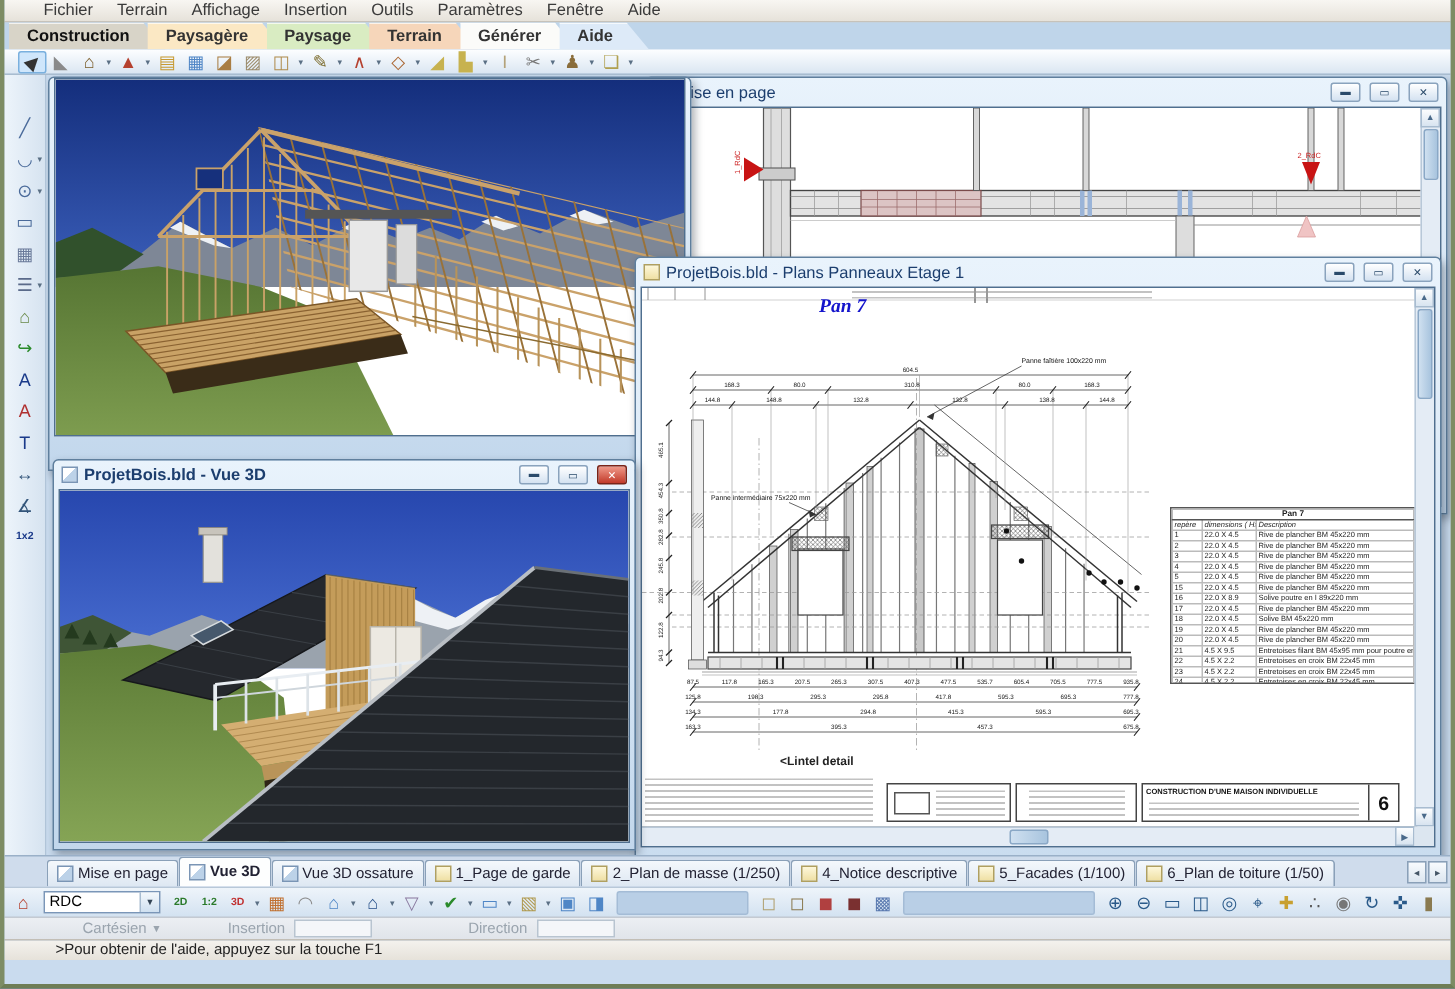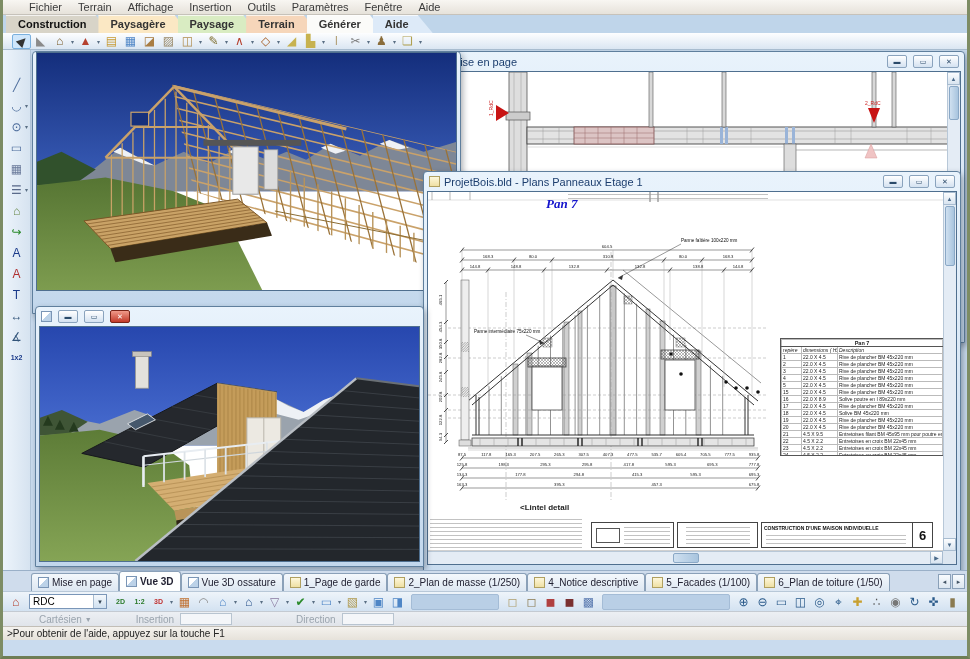--- a/index.html
+++ b/index.html
@@ -71,21 +71,21 @@
   
   .navbar{height:20px;background:linear-gradient(#eef4fa,#d3e2f1);border-top:1px solid #b8c8d8;display:flex;align-items:center;padding:0 3px;}
   .combo{width:78px;height:15px;border:1px solid #7a96b8;background:#fff;display:flex;align-items:center;font-size:10px;padding-left:3px;margin:0 4px;}
   .combo .ca{margin-left:auto;width:13px;height:13px;background:linear-gradient(#f4f8fc,#cfe0f0);border-left:1px solid #a8bcd0;font-size:6px;color:#345;display:flex;align-items:center;justify-content:center;}
   .navgap{height:16px;background:#b9cfe6;border:1px solid #a4bcd6;border-radius:2px;flex:1;margin:0 4px;}
   
   .coordrow{height:15px;background:linear-gradient(#eceff3,#e0e4ea);border-top:1px solid #c4cad2;display:flex;align-items:center;font-size:10px;color:#9aa4ae;}
   .cinput{width:52px;height:12px;border:1px solid #b8c4d0;background:#f4f6f9;margin:0 6px;}
   
   .statusbar{height:14px;background:linear-gradient(#f4f2ee,#e6e2da);border-top:1px solid #c2beb6;display:flex;align-items:center;font-size:10px;color:#222;}
-  .smsg{flex:1;padding-left:4px;white-space:nowrap;overflow:hidden;}
+  .smsg{flex:1;padding-left:4px;white-space:nowrap;overflow:hidden;margin-left:30px;}
   .stgl{padding:0 7px;color:#a29a8e;border-left:1px solid #cac4ba;font-size:10px;}
   .stgl.on{color:#1a1a1a;font-weight:bold;}
   .dimtxt{font-size:4.2px;fill:#1a1a1a;font-family:"Liberation Sans",sans-serif;}
   .anntxt{font-size:4.6px;fill:#111;font-family:"Liberation Sans",sans-serif;}
   .redtxt{font-size:5px;fill:#c22;font-family:"Liberation Sans",sans-serif;}
 </style>
 </head>
 <body>
 
 <div class="app">
@@ -813,20 +813,21 @@
             <div class="sthumb" style="left:245px;top:1px;height:10px;width:26px;"></div>
             <div class="sbtn" style="right:0;top:-1px;">▶</div>
           </div>
           <div class="corner"></div>
         </div>
       </div>
 
       <div class="win active" style="left:4px;top:256px;width:389px;height:261px;z-index:4;">
         <div class="tb">
           <span class="wicon"></span>
+          <span class="ttl" style="font-weight:bold;">ProjetBois.bld - Vue 3D</span>
           <span class="wbtn">▬</span>
           <span class="wbtn">▭</span>
           <span class="wbtn close">✕</span>
         </div>
         <div class="wcontent" style="width:381px;height:236px;">
           <svg id="vsvg" viewBox="0 0 381 237" width="100%" height="100%" preserveAspectRatio="none">
             <defs>
               <linearGradient id="sky2" x1="0" y1="0" x2="0" y2="1">
                   <stop offset="0" stop-color="#2747ae"></stop>
                   <stop offset="1" stop-color="#4a6fd2"></stop>
@@ -1077,21 +1078,21 @@
         <span class="tbtn">
           <span class="g" style="color:#2a5a8a;">✜</span>
         </span>
         <span class="tbtn">
           <span class="g" style="color:#8a7a50;">▮</span>
         </span>
       </span>
   </div>
 
   <div class="coordrow">
-    <span style="margin-left:36px;">Cartésien</span>
+    <span style="margin-left:52px;">Cartésien</span>
     <span style="font-size:7px;margin-left:3px;">▼</span>
     <span style="margin-left:44px;">Insertion</span>
     <span class="cinput"></span>
     <span style="margin-left:58px;">Direction</span>
     <span class="cinput"></span>
   </div>
 
   <div class="statusbar">
     <span class="smsg">&gt;Pour obtenir de l'aide, appuyez sur la touche F1</span>
   </div>

